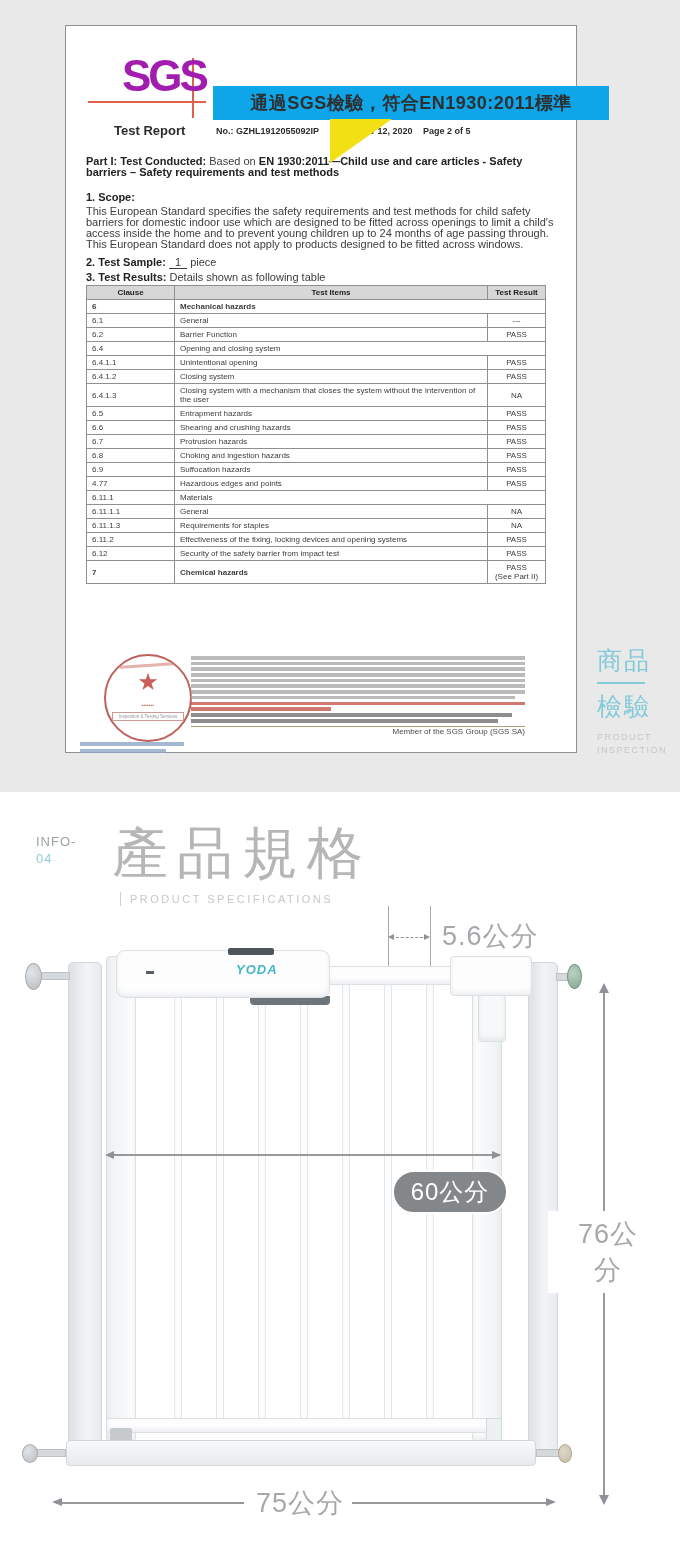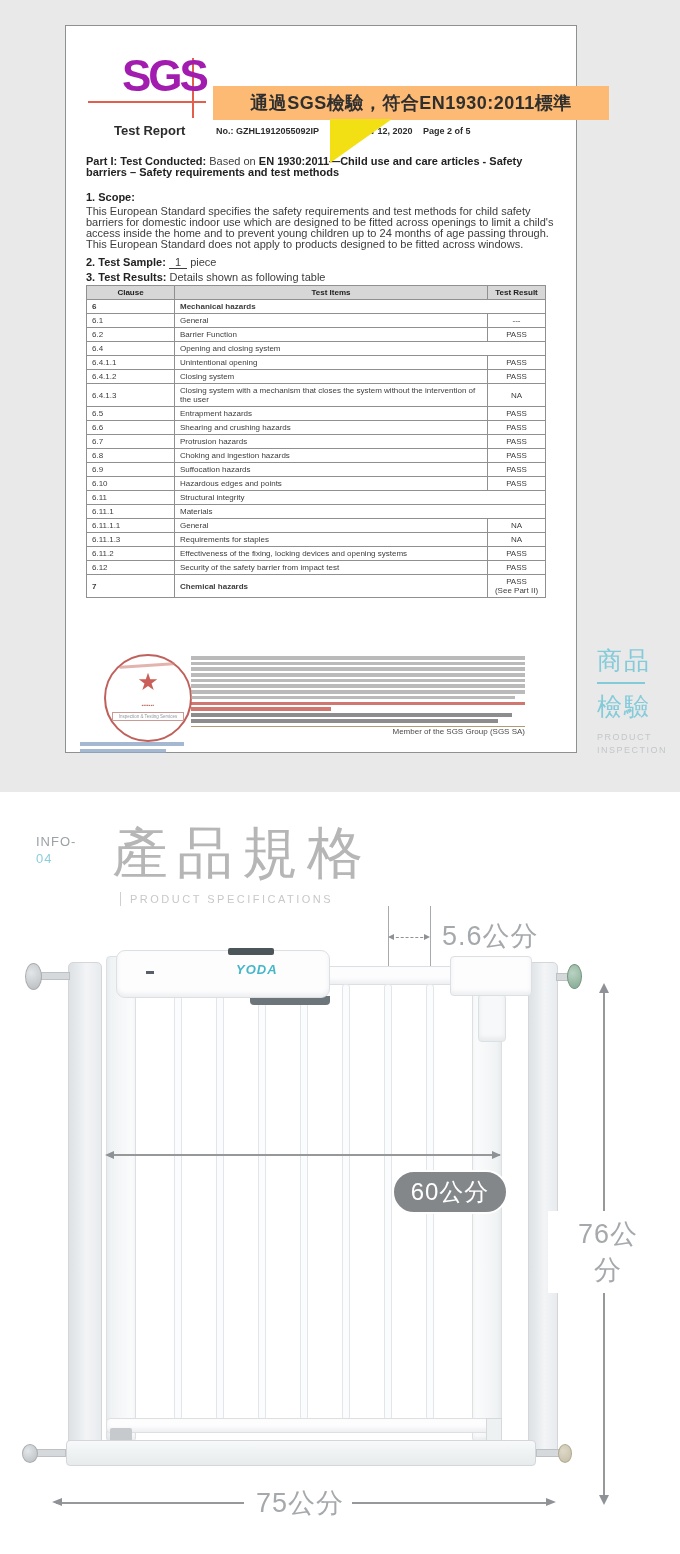--- a/index.html
+++ b/index.html
@@ -54,21 +54,21 @@
   .stamp-cap{position:absolute;left:6px;right:6px;top:56px;text-align:center;font-size:4.5px;
     color:#7e868d;border:0.5px solid #c08a82;padding:1px 0;}
   .blue-line{height:4px;background:#8ea6c6;opacity:.8;}
   .fineprint{left:125px;top:630px;width:334px;}
   .tline{height:3.6px;background:#a9a9a9;margin-bottom:2.1px;opacity:.8;}
   .tline.red{background:#c4564b;}
   .tline.dark{background:#707070;height:4.2px;}
   .addr-rule{height:1px;background:#b49a72;margin-top:3px;}
   .member{margin-top:0;text-align:right;font-size:8px;color:#4a4a4a;}
   
-  .banner{left:213px;top:86px;width:396px;height:34px;background:#fdba74;
+  .banner{left:213px;top:86px;width:396px;height:34px;background:#0ea5e9;
     display:flex;align-items:center;justify-content:center;z-index:5;}
   .banner-text{font-size:18px;font-weight:bold;color:#2f2f2f;letter-spacing:0.5px;}
   .banner-tail{position:absolute;left:117px;top:33px;width:0;height:0;
     border-top:44px solid #f2e014;border-right:62px solid transparent;}
   
   .side-label{left:597px;top:645px;width:70px;}
   .side-cn{font-size:25px;color:#84cbda;line-height:30px;letter-spacing:2px;}
   .side-rule{width:48px;height:2px;background:#84cbda;margin:7px 0;}
   .side-en{margin-top:10px;font-size:9px;color:#c3c7c9;letter-spacing:1.5px;line-height:13px;}
   
@@ -200,27 +200,23 @@
             <td class="c-clause">6.8</td>
             <td class="c-item">Choking and ingestion hazards</td>
             <td class="c-result">PASS</td>
           </tr>
           <tr>
             <td class="c-clause">6.9</td>
             <td class="c-item">Suffocation hazards</td>
             <td class="c-result">PASS</td>
           </tr>
           <tr>
-            <td class="c-clause">6.10</td>
+            <td class="c-clause">4.77</td>
             <td class="c-item">Hazardous edges and points</td>
             <td class="c-result">PASS</td>
-          </tr>
-          <tr>
-            <td class="c-clause">6.11</td>
-            <td class="c-item" colspan="2">Structural integrity</td>
           </tr>
           <tr>
             <td class="c-clause">6.11.1</td>
             <td class="c-item" colspan="2">Materials</td>
           </tr>
           <tr>
             <td class="c-clause">6.11.1.1</td>
             <td class="c-item">General</td>
             <td class="c-result">NA</td>
           </tr>

